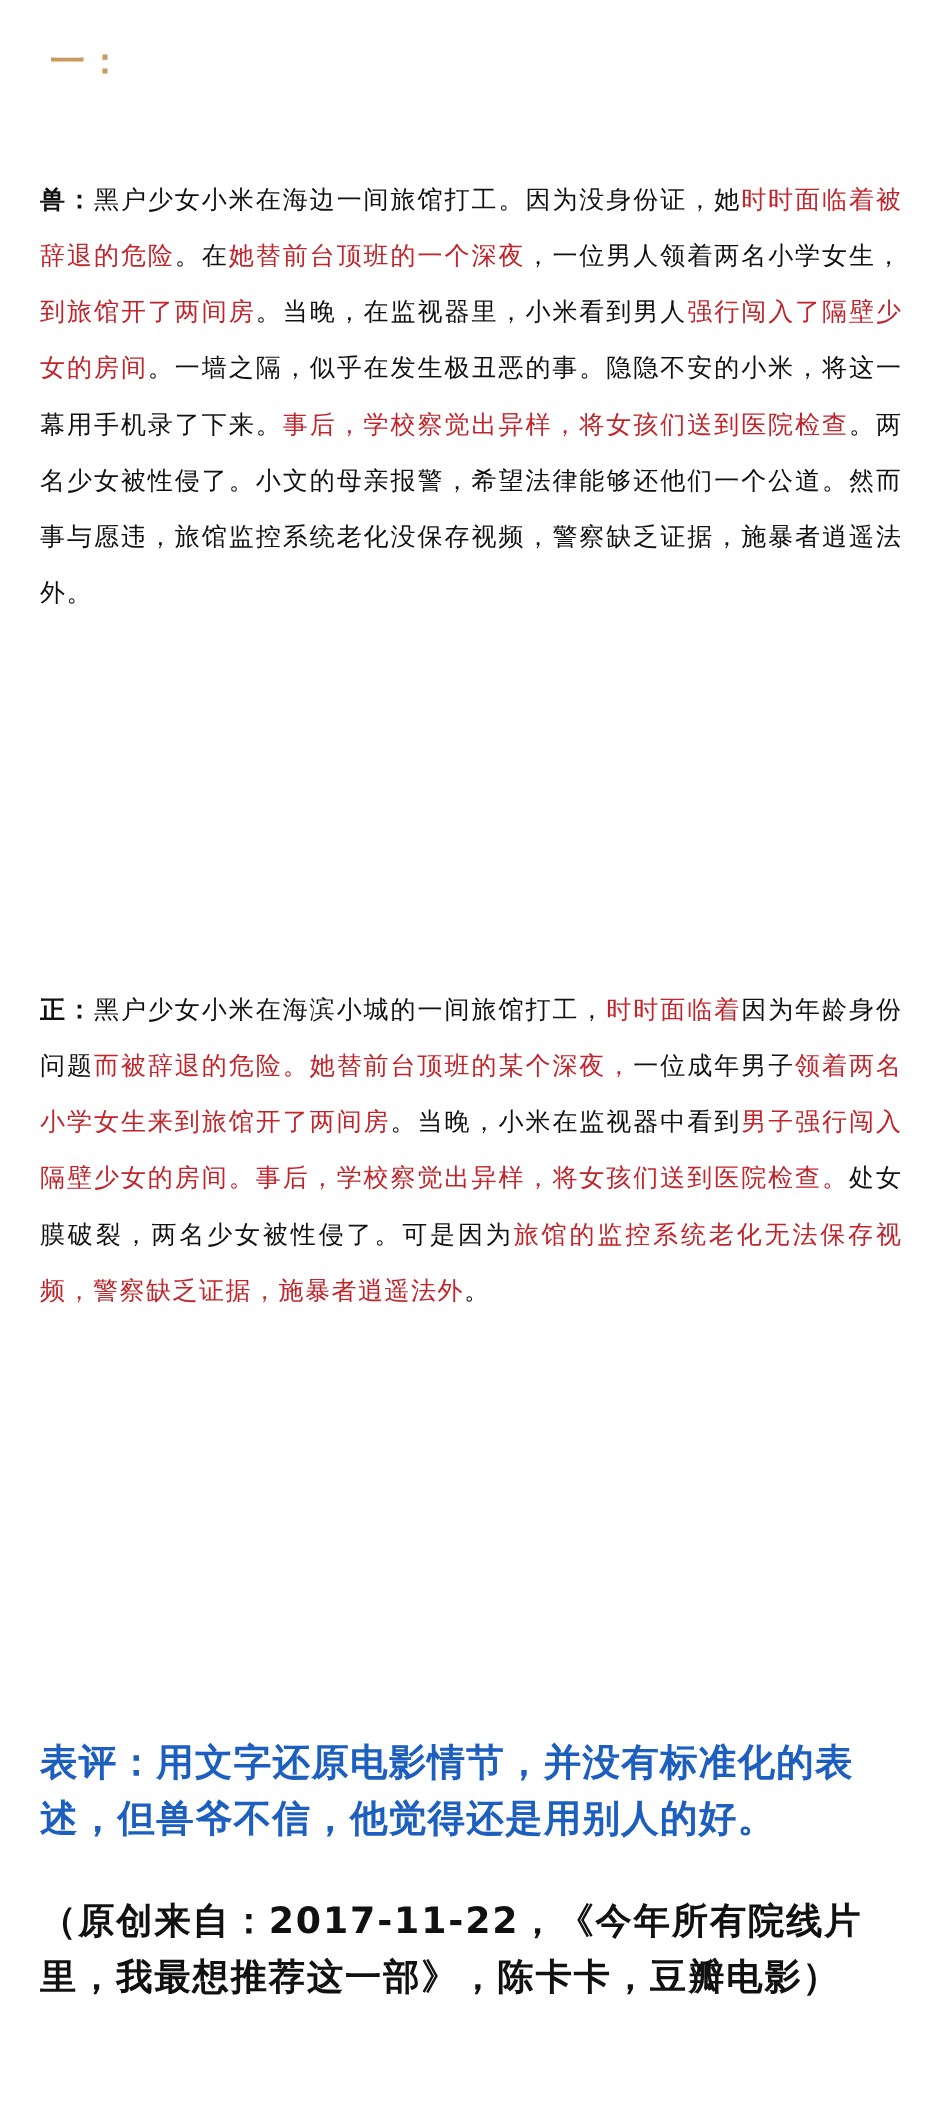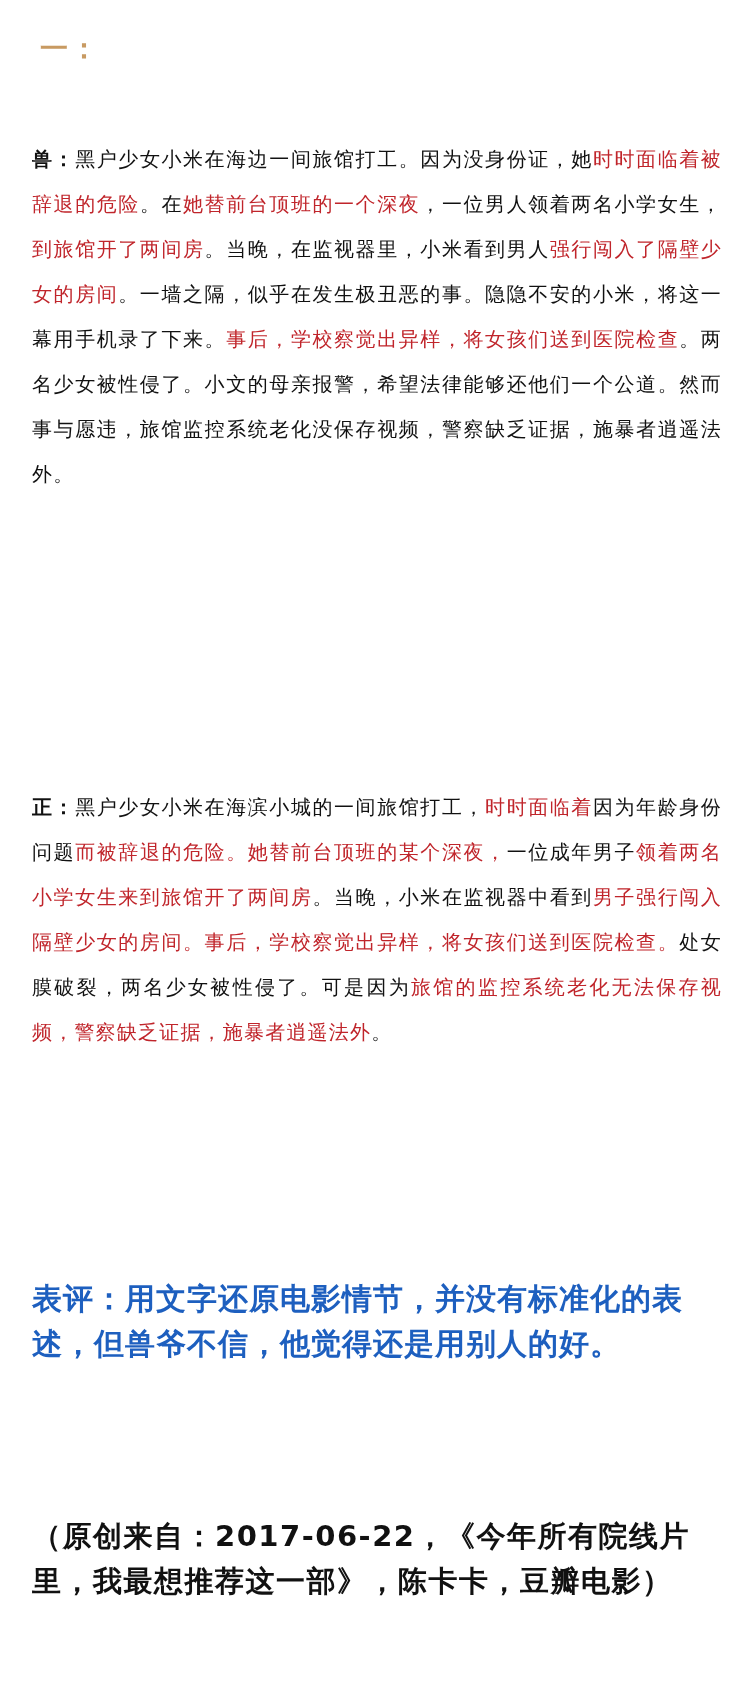--- a/index.html
+++ b/index.html
@@ -23,15 +23,15 @@
 <div class="heading">一：</div>
 
 <div class="para" style="top:137px;">
   <span class="label">兽：</span><span id="pb"><span>黑户少女小米在海边一间旅馆打工。因为没身份证，她</span><span class="red">时时面临着被辞退的危险</span><span>。在</span><span class="red">她替前台顶班的一个深夜</span><span>，一位男人领着两名小学女生，</span><span class="red">到旅馆开了两间房</span><span>。当晚，在监视器里，小米看到男人</span><span class="red">强行闯入了隔壁少女的房间</span><span>。一墙之隔，似乎在发生极丑恶的事。隐隐不安的小米，将这一幕用手机录了下来。</span><span class="red">事后，学校察觉出异样，将女孩们送到医院检查</span><span>。两名少女被性侵了。小文的母亲报警，希望法律能够还他们一个公道。然而事与愿违，旅馆监控系统老化没保存视频，警察缺乏证据，施暴者逍遥法外。</span></span>
 </div>
 
 <div class="para" style="top:785px;">
   <span class="label">正：</span><span id="po"><span>黑户少女小米在海滨小城的一间旅馆打工，</span><span class="red">时时面临着</span><span>因为年龄身份问题</span><span class="red">而被辞退的危险。她替前台顶班的某个深夜，</span><span>一位成年男子</span><span class="red">领着两名小学女生来到旅馆开了两间房</span><span>。当晚，小米在监视器中看到</span><span class="red">男子强行闯入隔壁少女的房间。事后，学校察觉出异样，将女孩们送到医院检查。</span><span>处女膜破裂，两名少女被性侵了。可是因为</span><span class="red">旅馆的监控系统老化无法保存视频，警察缺乏证据，施暴者逍遥法外</span><span>。</span></span>
 </div>
 
-<div class="blue" style="top:1276px;">表评：用文字还原电影情节，并没有标准化的表述，但兽爷不信，他觉得还是用别人的好。</div>
+<div class="blue" style="top:1388px;">表评：用文字还原电影情节，并没有标准化的表述，但兽爷不信，他觉得还是用别人的好。</div>
 
-<div class="cite" style="top:1514px;">（原创来自：2017-06-22，《今年所有院线片里，我最想推荐这一部》，陈卡卡，豆瓣电影）</div>
+<div class="cite" style="top:1514px;">（原创来自：2017-11-22，《今年所有院线片里，我最想推荐这一部》，陈卡卡，豆瓣电影）</div>
 
 </body></html>

